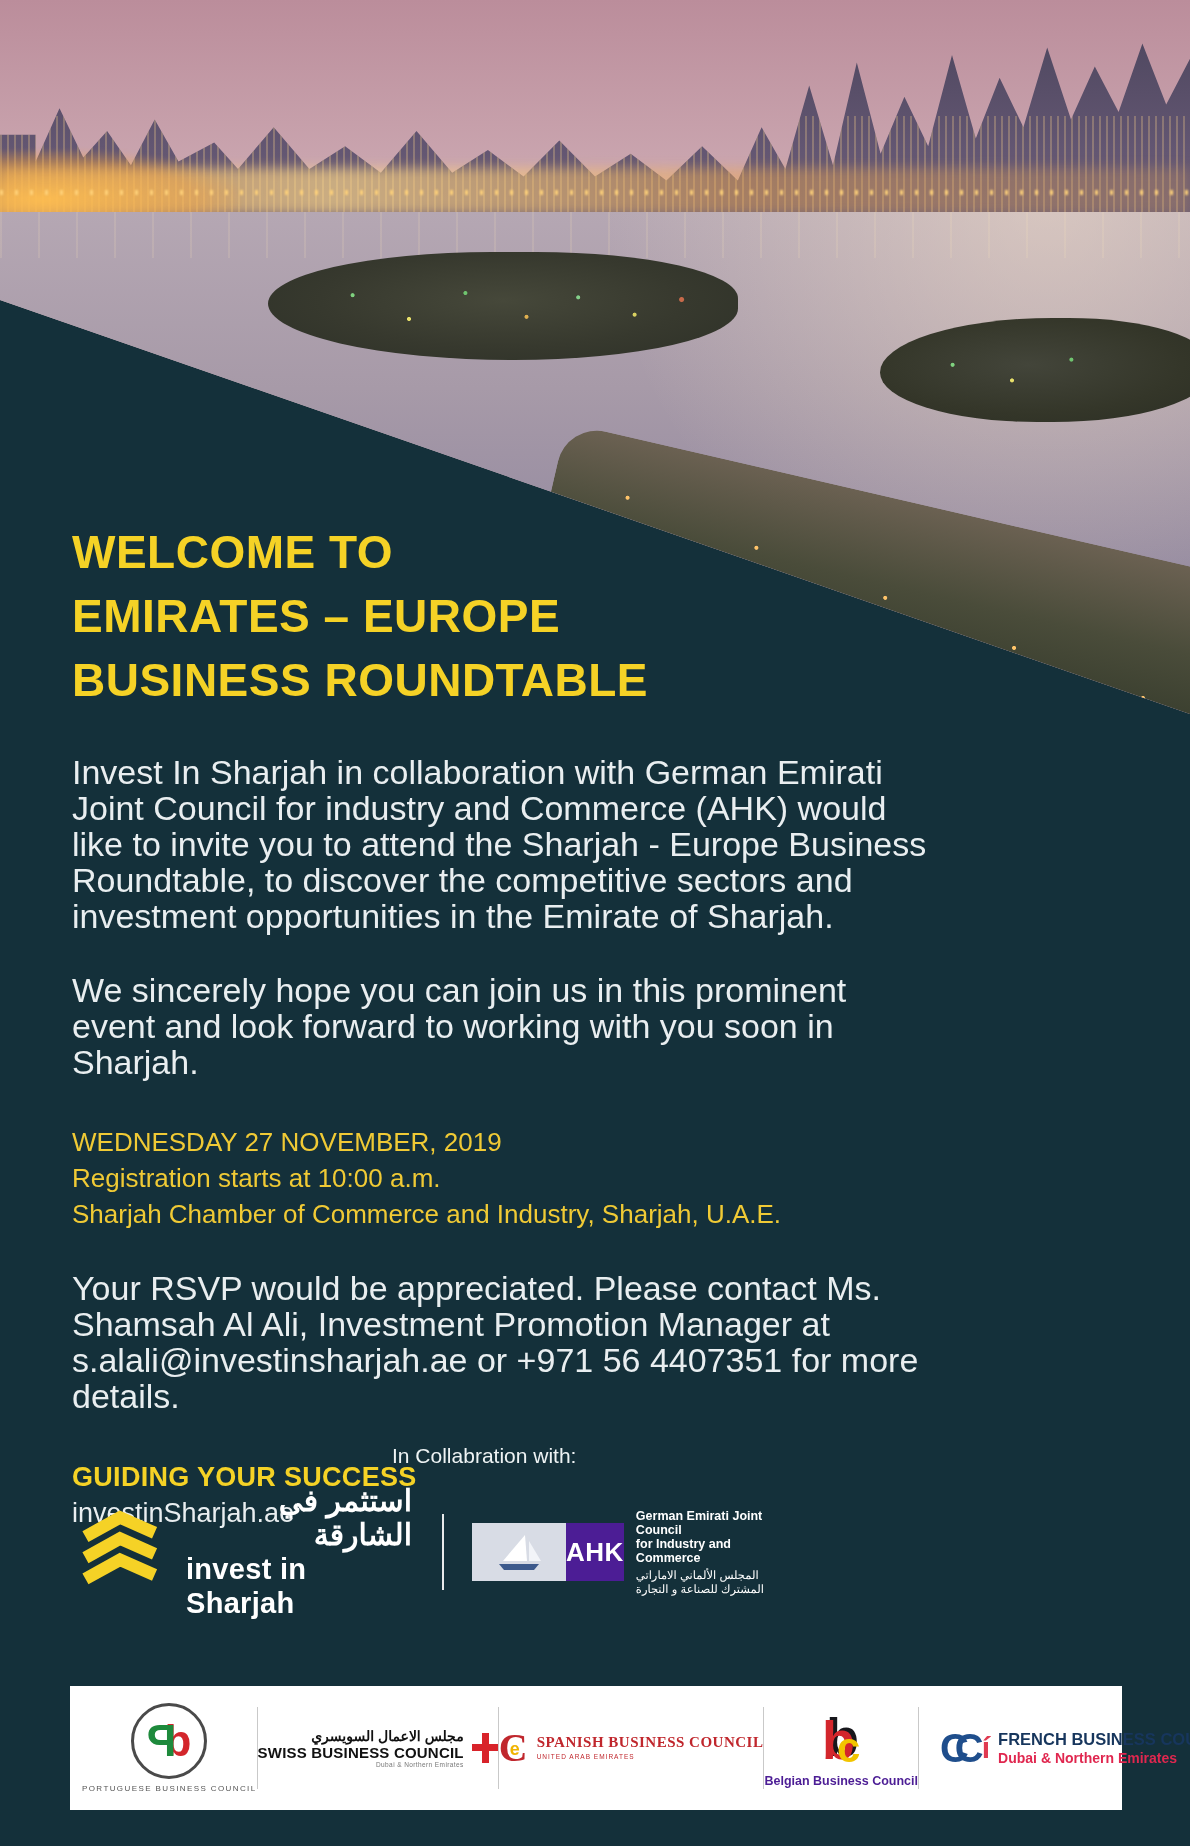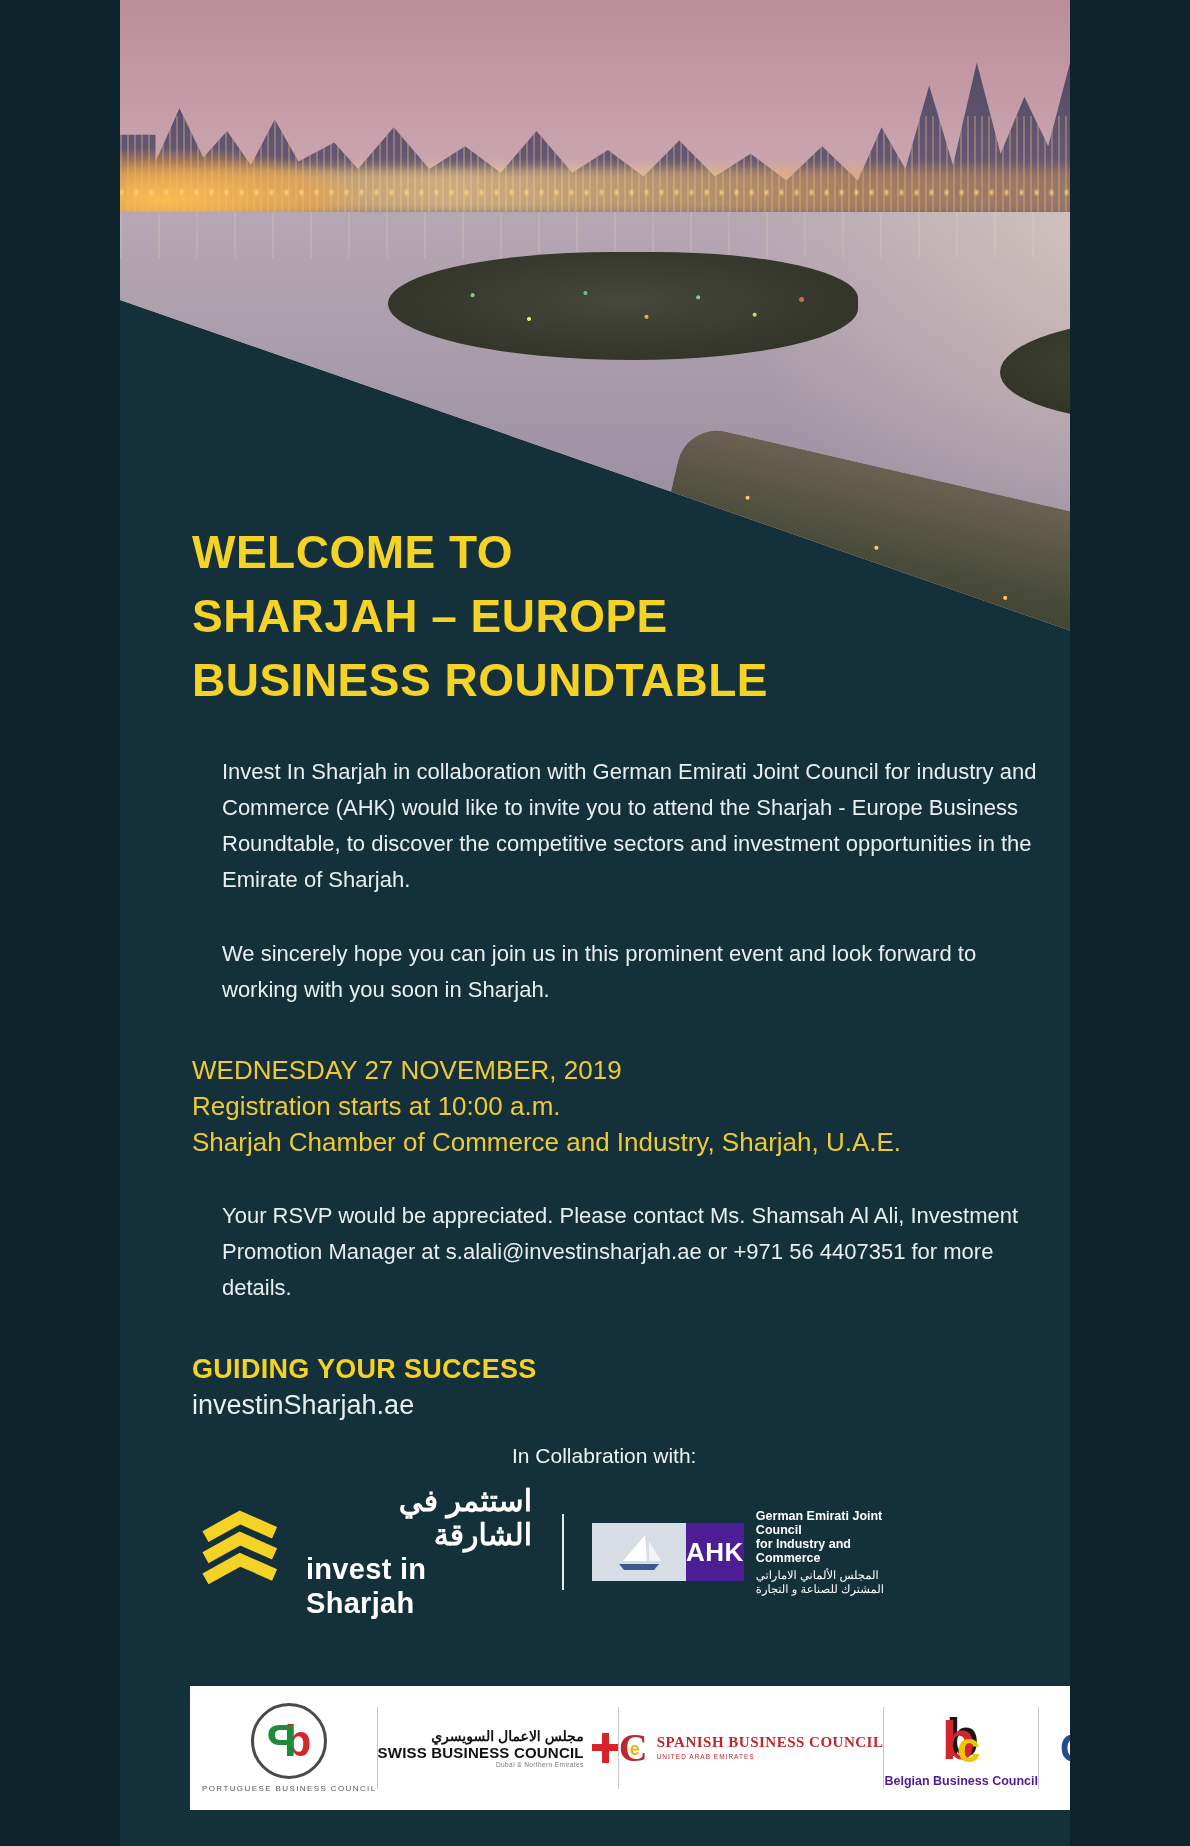--- a/index.html
+++ b/index.html
@@ -1,18 +1,18 @@
 <!DOCTYPE html>
 <html><head>
 <meta charset="utf-8">
 <style>
   * { box-sizing: border-box; margin: 0; padding: 0; }
   html,body { background:#0e242c; }
   body { font-family:"Liberation Sans", sans-serif; }
-  .poster { position:relative; width:950px; height:1846px; background:#14303a; overflow:hidden; margin:0 auto; }
+  .poster { position:relative; width:1190px; height:1846px; background:#14303a; overflow:hidden; margin:0 auto; }
 
   
   .hero { position:absolute; top:0; left:0; width:1190px; height:714px;
           clip-path: polygon(0 0, 100% 0, 100% 100%, 0 42%); }
   .hero .sky { position:absolute; inset:0;
           background:linear-gradient(180deg,#bb8d9b 0%,#c9a4ae 22%,#d2b4bc 40%,#cbb2ba 55%,#c2abb5 100%); }
   .hero .skyline { position:absolute; left:0; top:36px; width:100%; height:190px;
           background:linear-gradient(180deg,#4f4860 0%,#635672 60%,#6e5f74 100%);
           clip-path: polygon(0 100%,0 52%,3% 52%,3% 66%,5% 38%,7% 64%,9% 50%,11% 68%,13% 44%,15% 66%,18% 56%,20% 70%,23% 48%,26% 70%,29% 58%,32% 72%,35% 50%,38% 72%,41% 60%,44% 74%,47% 55%,50% 74%,53% 62%,56% 76%,59% 58%,62% 76%,64% 48%,66% 70%,68% 26%,70% 68%,72% 14%,74% 62%,76% 32%,78% 58%,80% 10%,82% 54%,84% 22%,86% 48%,88% 6%,90% 44%,92% 16%,94% 40%,96% 4%,98% 36%,100% 12%,100% 100%); }
   .hero .skyline::after { content:""; position:absolute; left:0; right:0; bottom:0; height:58%;
@@ -59,21 +59,21 @@
             radial-gradient(circle 4px at 82% 42%, #ffc46a 0 40%, transparent 60%),
             radial-gradient(circle 14px at 18% 44%, #1d2418 0 50%, transparent 70%),
             radial-gradient(circle 14px at 38% 52%, #1d2418 0 50%, transparent 70%),
             radial-gradient(circle 14px at 58% 60%, #1d2418 0 50%, transparent 70%),
             radial-gradient(circle 14px at 78% 66%, #1d2418 0 50%, transparent 70%),
             linear-gradient(180deg,#6b6152 0%,#4a4c3a 26%,#33392a 55%,#262c20 100%); }
 
   
   .text-col { position:absolute; left:72px; top:520px; width:860px; color:#e9eef0; }
   .headline { color:#f5d226; font-size:46px; line-height:64px; font-weight:700; letter-spacing:.5px; }
-  .para { font-size:22px; line-height:36px; font-weight:400;margin-left:30px; }
+  .para { font-size:34px; line-height:36px; font-weight:400; }
   .p1 { margin-top:42px; }
   .p2 { margin-top:38px; }
   .event { margin-top:44px; color:#f0ca35; font-size:26px; line-height:36px; }
   .rsvp { margin-top:38px; }
   .tagline { margin-top:46px; color:#f5d226; font-size:27px; font-weight:700; line-height:34px; letter-spacing:.3px; }
   .website { font-size:27px; line-height:38px; }
 
   
   .collab { position:absolute; left:72px; top:1444px; width:720px; color:#fff; }
   .collab-label { margin-left:320px; font-size:21px; color:#eef3f4; }
@@ -146,21 +146,21 @@
     <div class="lamps"></div>
     <div class="water"></div>
     <div class="island"></div>
     <div class="island2"></div>
     <div class="promenade"></div>
   </div>
 
   <div class="text-col">
     <div class="headline">
       <div>WELCOME TO</div>
-      <div>SHARJAH – EUROPE</div>
+      <div>EMIRATES – EUROPE</div>
       <div>BUSINESS ROUNDTABLE</div>
     </div>
 
     <p class="para p1">Invest In Sharjah in collaboration with German Emirati Joint Council for industry and Commerce (AHK) would like to invite you to attend the Sharjah - Europe Business Roundtable, to discover the competitive sectors and investment opportunities in the Emirate of Sharjah.</p>
     <p class="para p2">We sincerely hope you can join us in this prominent event and look forward to working with you soon in Sharjah.</p>
 
     <div class="event">
       <div>WEDNESDAY 27 NOVEMBER, 2019</div>
       <div>Registration starts at 10:00 a.m.</div>
       <div>Sharjah Chamber of Commerce and Industry, Sharjah, U.A.E.</div>

